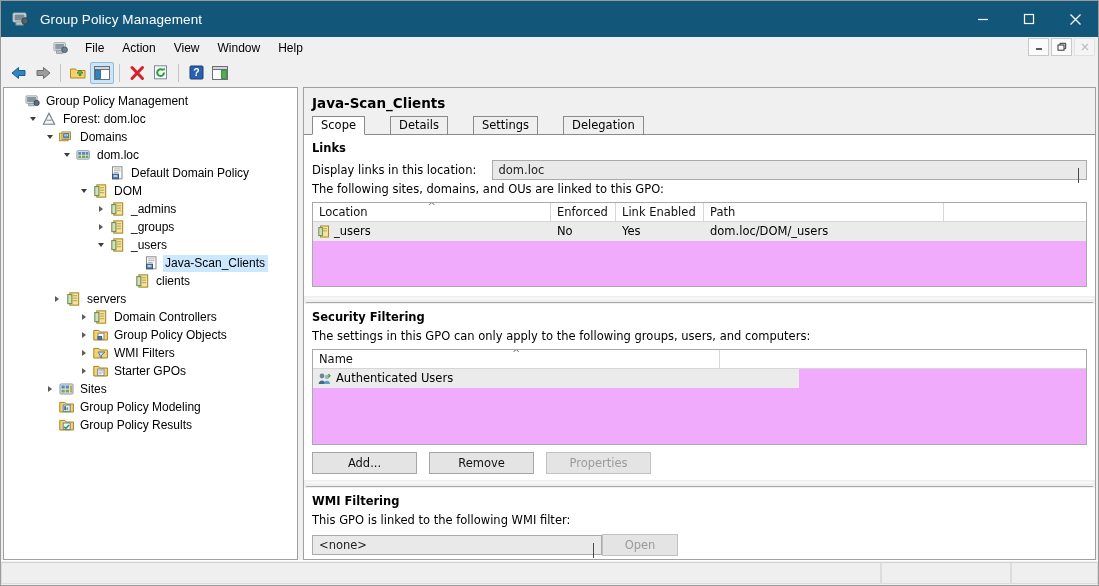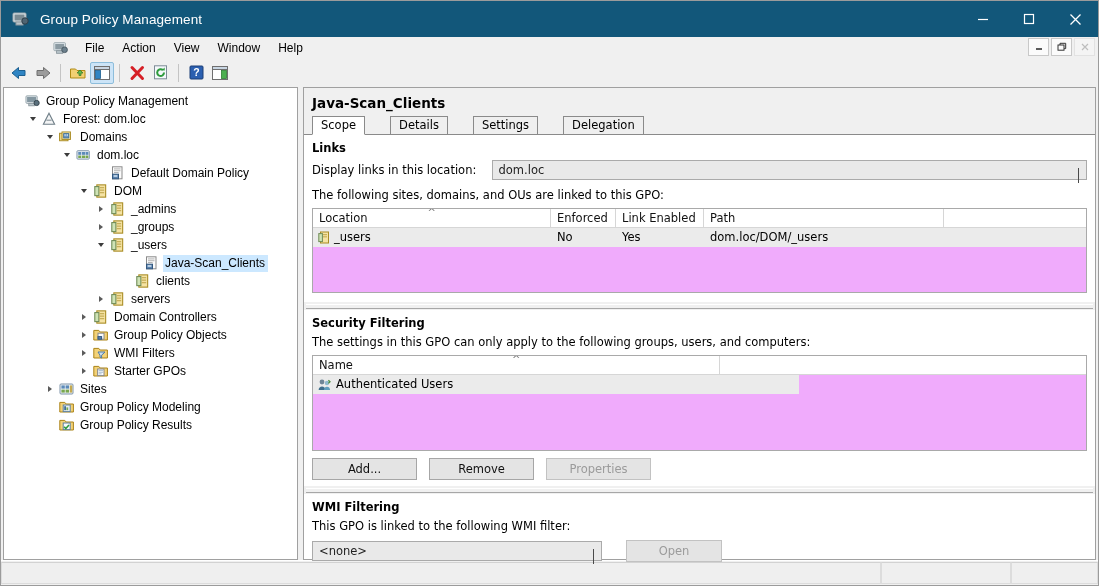--- a/index.html
+++ b/index.html
@@ -421,21 +421,21 @@
               <svg width="13" height="14" viewBox="0 0 12 13">
                 <rect x="2.6" y="0.8" width="8.2" height="11.4" fill="#f5e3a4" stroke="#a98b23"></rect>
                 <rect x="0.7" y="2.4" width="3.8" height="8.4" fill="#cfe3b6" stroke="#6f8b56"></rect>
                 <rect x="5.2" y="2.8" width="4.2" height="1.2" fill="#c8b05a"></rect>
                 <rect x="5.2" y="5.1" width="4.2" height="1.2" fill="#c8b05a"></rect>
                 <rect x="5.2" y="7.4" width="4.2" height="1.2" fill="#c8b05a"></rect>
               </svg>
             </span>
             <span class="tlabel">clients</span>
           </div>
-          <div class="trow" style="padding-left: 89px;">
+          <div class="trow" style="padding-left: 45px;">
             <span class="exp">
               <span class="chev"></span>
             </span>
             <span class="ticon">
               <svg width="13" height="14" viewBox="0 0 12 13">
                 <rect x="2.6" y="0.8" width="8.2" height="11.4" fill="#f5e3a4" stroke="#a98b23"></rect>
                 <rect x="0.7" y="2.4" width="3.8" height="8.4" fill="#cfe3b6" stroke="#6f8b56"></rect>
                 <rect x="5.2" y="2.8" width="4.2" height="1.2" fill="#c8b05a"></rect>
                 <rect x="5.2" y="5.1" width="4.2" height="1.2" fill="#c8b05a"></rect>
                 <rect x="5.2" y="7.4" width="4.2" height="1.2" fill="#c8b05a"></rect>
@@ -550,21 +550,21 @@
         <div class="tab active">Scope</div>
         <div class="tab">Details</div>
         <div class="tab">Settings</div>
         <div class="tab">Delegation</div>
       </div>
 
       <div class="panel-body">
 
         <div class="section" style="flex:0 0 auto;">
           <div class="sec-title">Links</div>
-          <div class="row-flex" style="margin-bottom:8px;">
+          <div class="row-flex" style="margin-bottom:2px;">
             <div class="lbl" style="width:180px;">Display links in this location:</div>
             <div class="combo" style="width:597px;">
               <span class="cval">dom.loc</span>
               <span class="carrow"><span class="vchev"></span></span>
             </div>
           </div>
           <div class="lbl" style="margin-bottom:5px;">The following sites, domains, and OUs are linked to this GPO:</div>
 
           <div class="lv" style="height:85px;">
             <div class="lv-head">
@@ -640,21 +640,21 @@
         <div class="splith"></div>
 
         <div class="section" style="flex:1 1 auto;">
           <div class="sec-title">WMI Filtering</div>
           <div class="lbl" style="margin-bottom:6px;">This GPO is linked to the following WMI filter:</div>
           <div class="row-flex">
             <div class="combo" style="width:290px;">
               <span class="cval">&lt;none&gt;</span>
               <span class="carrow"><span class="vchev"></span></span>
             </div>
-            <div class="btn disabled" style="margin-left:24px;width:96px;">Open</div>
+            <div class="btn disabled" style="width:76px;">Open</div>
           </div>
         </div>
 
       </div>
     </div>
   </div>
 
   <div class="statusbar">
     <div class="stcell" style="flex:0 0 880px;"></div>
     <div class="stcell" style="flex:0 0 130px;"></div>

